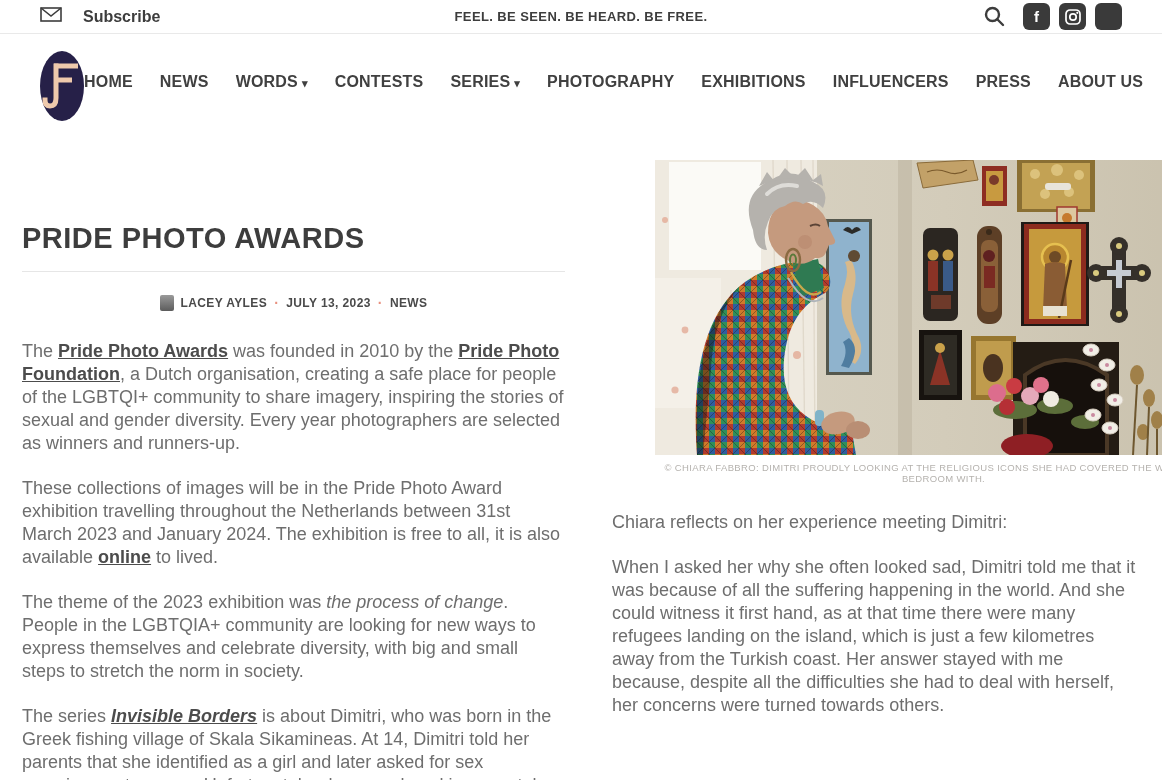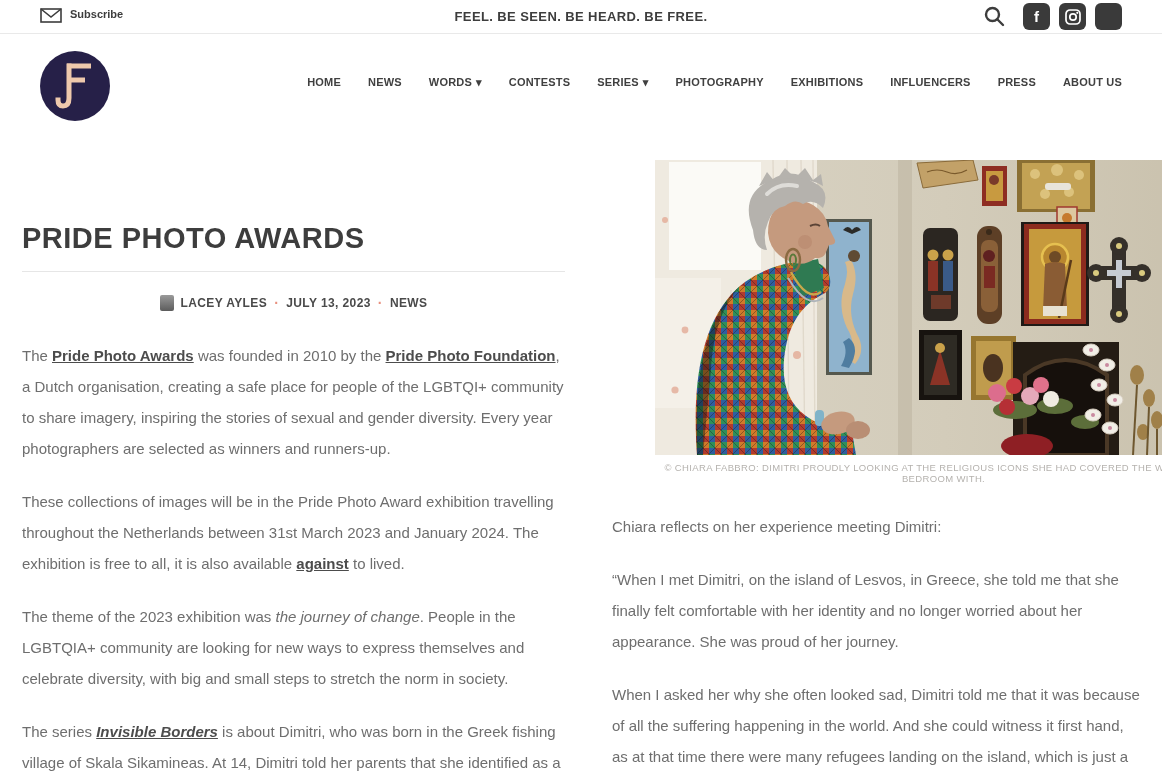--- a/index.html
+++ b/index.html
@@ -3,55 +3,55 @@
 <meta charset="utf-8">
 <style>
   * { margin:0; padding:0; box-sizing:border-box; }
   html,body { width:1162px; height:780px; overflow:hidden; background:#ffffff;
     font-family:"Liberation Sans", sans-serif; }
   a { text-decoration:none; color:inherit; cursor:pointer; }
 
   
   .topbar { height:34px; display:flex; align-items:center; justify-content:space-between;
     padding:0 40px 0 40px; border-bottom:1px solid #e9e9e9; background:#fff; }
-  .subscribe { display:flex; align-items:flex-start; gap:8px; font-weight:bold; font-size:11px; color:#3d3d3d; }
+  .subscribe { display:flex; align-items:flex-end; gap:21px; font-weight:bold; font-size:16px; color:#3d3d3d; }
   .tagline { position:absolute; left:0; right:0; text-align:center; font-size:13px; font-weight:bold;
     color:#3d3d3d; letter-spacing:.4px; pointer-events:none; }
   .topbar-right { display:flex; align-items:center; gap:9px; z-index:2; }
   .search-btn { margin-right:8px; display:flex; align-items:center; }
   .social-sq { width:27px; height:27px; border-radius:6px; background:#3a3a3a; color:#fff;
     display:flex; align-items:center; justify-content:center; font-weight:bold; font-size:15px; }
   .social-sq.ig { background:#3a3a3a; }
 
   
   .header { height:96px; display:flex; align-items:center; justify-content:space-between;
     padding:0 40px 0 40px; background:#fff; }
   .logo { width:70px; height:70px; border-radius:50%; background:#262048;
     display:flex; align-items:center; justify-content:center; margin-top:8px; }
   .nav { display:flex; align-items:center; gap:27px; }
-  .nav a { font-size:11px; font-weight:bold; color:#404040; letter-spacing:.2px; white-space:nowrap; }
+  .nav a { font-size:16px; font-weight:bold; color:#404040; letter-spacing:.2px; white-space:nowrap; }
   .caret::after { content:"▾"; font-size:11px; margin-left:4px; color:#404040; }
 
   
   .main { display:flex; gap:47px; padding:30px 22px 0 22px; }
   .col-left { width:543px; padding-top:62px; }
   .col-right { width:528px; }
 
   .article-title { font-size:29px; font-weight:bold; color:#3d3d3d; letter-spacing:.5px; }
   .title-rule { border:none; border-top:1px solid #e6e6e6; margin:16px 0 0 0; }
   .article-subtitle { margin-top:15px; font-size:17px; font-weight:bold; font-style:italic;
     color:#6f7086; letter-spacing:.2px; }
   .byline { margin-top:23px; display:flex; align-items:center; justify-content:center; gap:7px;
     font-size:12px; font-weight:bold; color:#4a4a4a; letter-spacing:.4px; }
   .byline .avatar { width:14px; height:16px; background:linear-gradient(180deg,#9a9a9a,#5c5c5c);
     border-radius:2px; }
   .byline .dot { color:#e8907e; font-size:14px; line-height:1; }
 
   .bodytext { margin-top:29px; }
-  .bodytext p, .col-right .bodytext-r p { font-size:15px; line-height:31px; color:#6e6e6e; margin-bottom:22px; }
+  .bodytext p, .col-right .bodytext-r p { font-size:18px; line-height:23px; color:#6e6e6e; margin-bottom:22px; }
   .body-link { color:#4c4c4c; font-weight:bold; text-decoration:underline; }
   .italic { font-style:italic; }
 
   figure.photo { width:620px;padding-left:43px; }
   .photo svg { display:block; }
   .photo-caption { margin-top:7px; text-align:center; font-size:9.5px; color:#b5b2ae;
     letter-spacing:.35px; }
   .bodytext-r { margin-top:27px; }
 </style>
 </head>
@@ -121,22 +121,22 @@
     <div class="byline">
       <span class="avatar"></span>
       <a>LACEY AYLES</a>
       <span class="dot">·</span>
       <span>JULY 13, 2023</span>
       <span class="dot">·</span>
       <a>NEWS</a>
     </div>
     <div class="bodytext">
         <p><span>The </span><a class="body-link">Pride Photo Awards</a><span> was founded in 2010 by the </span><a class="body-link">Pride Photo Foundation</a><span>, a Dutch organisation, creating a safe place for people of the LGBTQI+ community to share imagery, inspiring the stories of sexual and gender diversity. Every year photographers are selected as winners and runners-up.</span></p>
-        <p><span>These collections of images will be in the Pride Photo Award exhibition travelling throughout the Netherlands between 31st March 2023 and January 2024. The exhibition is free to all, it is also available </span><a class="body-link">against</a><span> to lived.</span></p>
-        <p><span>The theme of the 2023 exhibition was </span><span class="italic">the journey of change</span><span>. People in the LGBTQIA+ community are looking for new ways to express themselves and celebrate diversity, with big and small steps to stretch the norm in society.</span></p>
+        <p><span>These collections of images will be in the Pride Photo Award exhibition travelling throughout the Netherlands between 31st March 2023 and January 2024. The exhibition is free to all, it is also available </span><a class="body-link">online</a><span> to lived.</span></p>
+        <p><span>The theme of the 2023 exhibition was </span><span class="italic">the process of change</span><span>. People in the LGBTQIA+ community are looking for new ways to express themselves and celebrate diversity, with big and small steps to stretch the norm in society.</span></p>
         <p><span>The series </span><a class="body-link italic">Invisible Borders</a><span> is about Dimitri, who was born in the Greek fishing village of Skala Sikamineas. At 14, Dimitri told her parents that she identified as a girl and later asked for sex reassignment surgery. Unfortunately, she was placed in a mental institution against her will. Later, in her 20s, she lived in Athens for a few years before returning to her family home to care for her elderly parents. After they had both passed away, Dimitri started wearing women's clothes, including eventually high heels.</span></p>
       </div>
   </div>
 
   <div class="col-right">
     <figure class="photo">
       <svg width="528" height="295" viewBox="0 0 528 295">
         <defs>
           <linearGradient id="wallg" x1="0" y1="0" x2="1" y2="0">
             <stop offset="0" stop-color="#d9d3c4"></stop>
@@ -313,17 +313,16 @@
         <ellipse cx="138" cy="100" rx="7" ry="11" fill="none" stroke="#8a6a42" stroke-width="2.4"></ellipse>
         <ellipse cx="138" cy="100" rx="3" ry="5.5" fill="none" stroke="#5a7a3a" stroke-width="2"></ellipse>
         <rect x="160" y="250" width="9" height="16" rx="4" fill="#7fb3c9"></rect>
         <ellipse cx="183" cy="263" rx="17" ry="11" fill="#c59a7e" transform="rotate(-14 183 263)"></ellipse>
         <ellipse cx="203" cy="270" rx="12" ry="9" fill="#b98e74"></ellipse>
       </svg>
       <figcaption class="photo-caption">© CHIARA FABBRO: DIMITRI PROUDLY LOOKING AT THE RELIGIOUS ICONS SHE HAD COVERED THE WALL OF HER BEDROOM WITH.</figcaption>
     </figure>
     <div class="bodytext-r">
         <p><span>Chiara reflects on her experience meeting Dimitri:</span></p>
-        <p><span>“When I met Dimitri, on the island of Lesvos, in Greece, she told me that she finally felt comfortable with her identity and no longer worried about her appearance. She was proud of her journey.</span></p>
         <p><span>When I asked her why she often looked sad, Dimitri told me that it was because of all the suffering happening in the world. And she could witness it first hand, as at that time there were many refugees landing on the island, which is just a few kilometres away from the Turkish coast. Her answer stayed with me because, despite all the difficulties she had to deal with herself, her concerns were turned towards others.</span></p>
       </div>
   </div>
 </div>
 
 </body></html>

